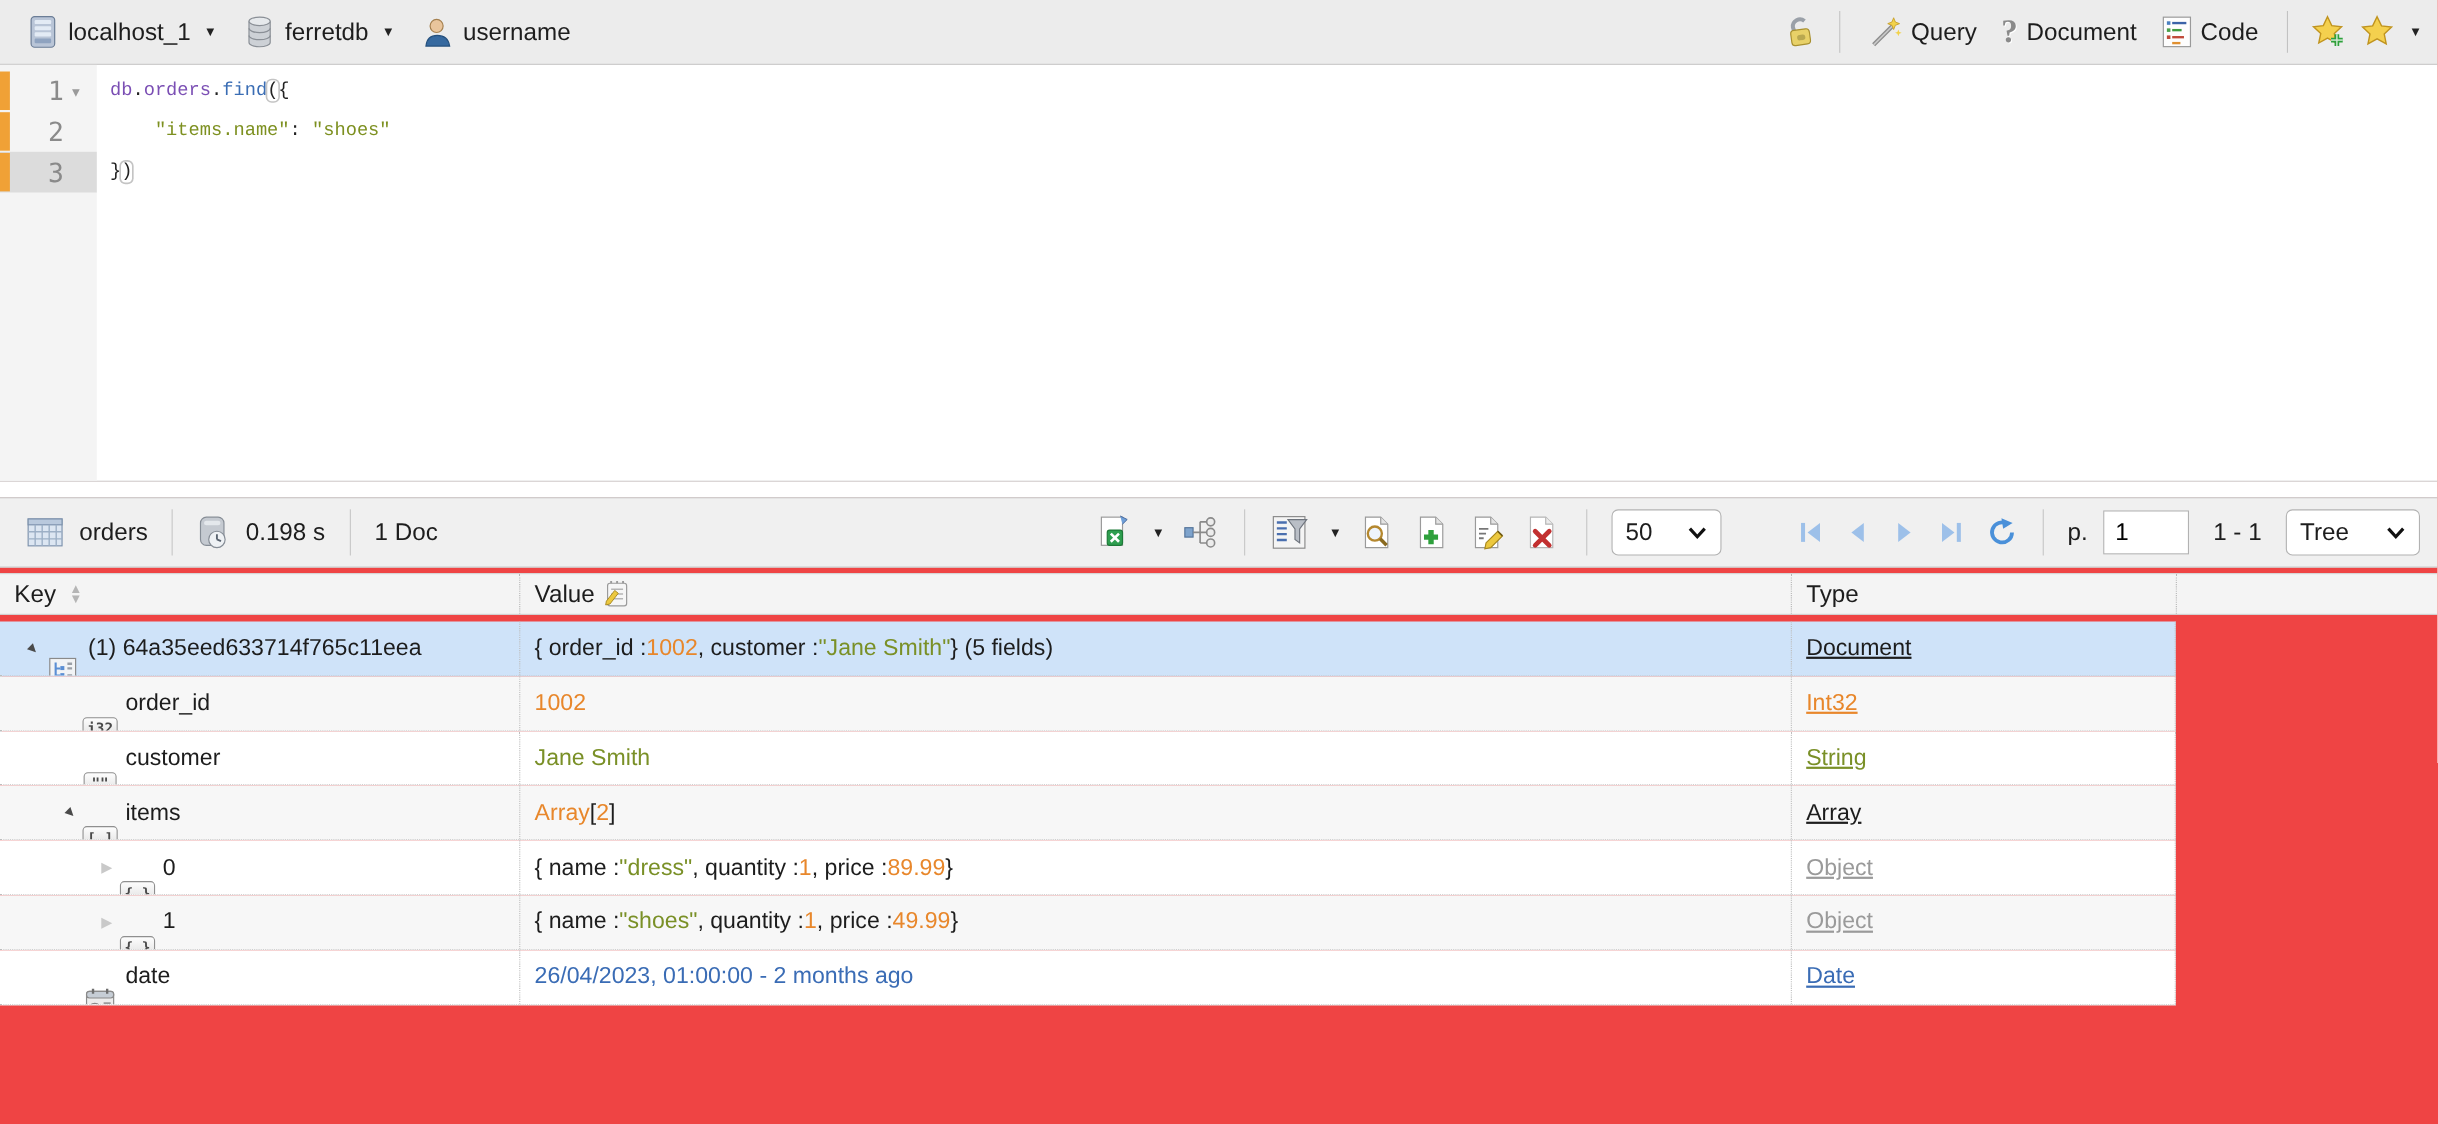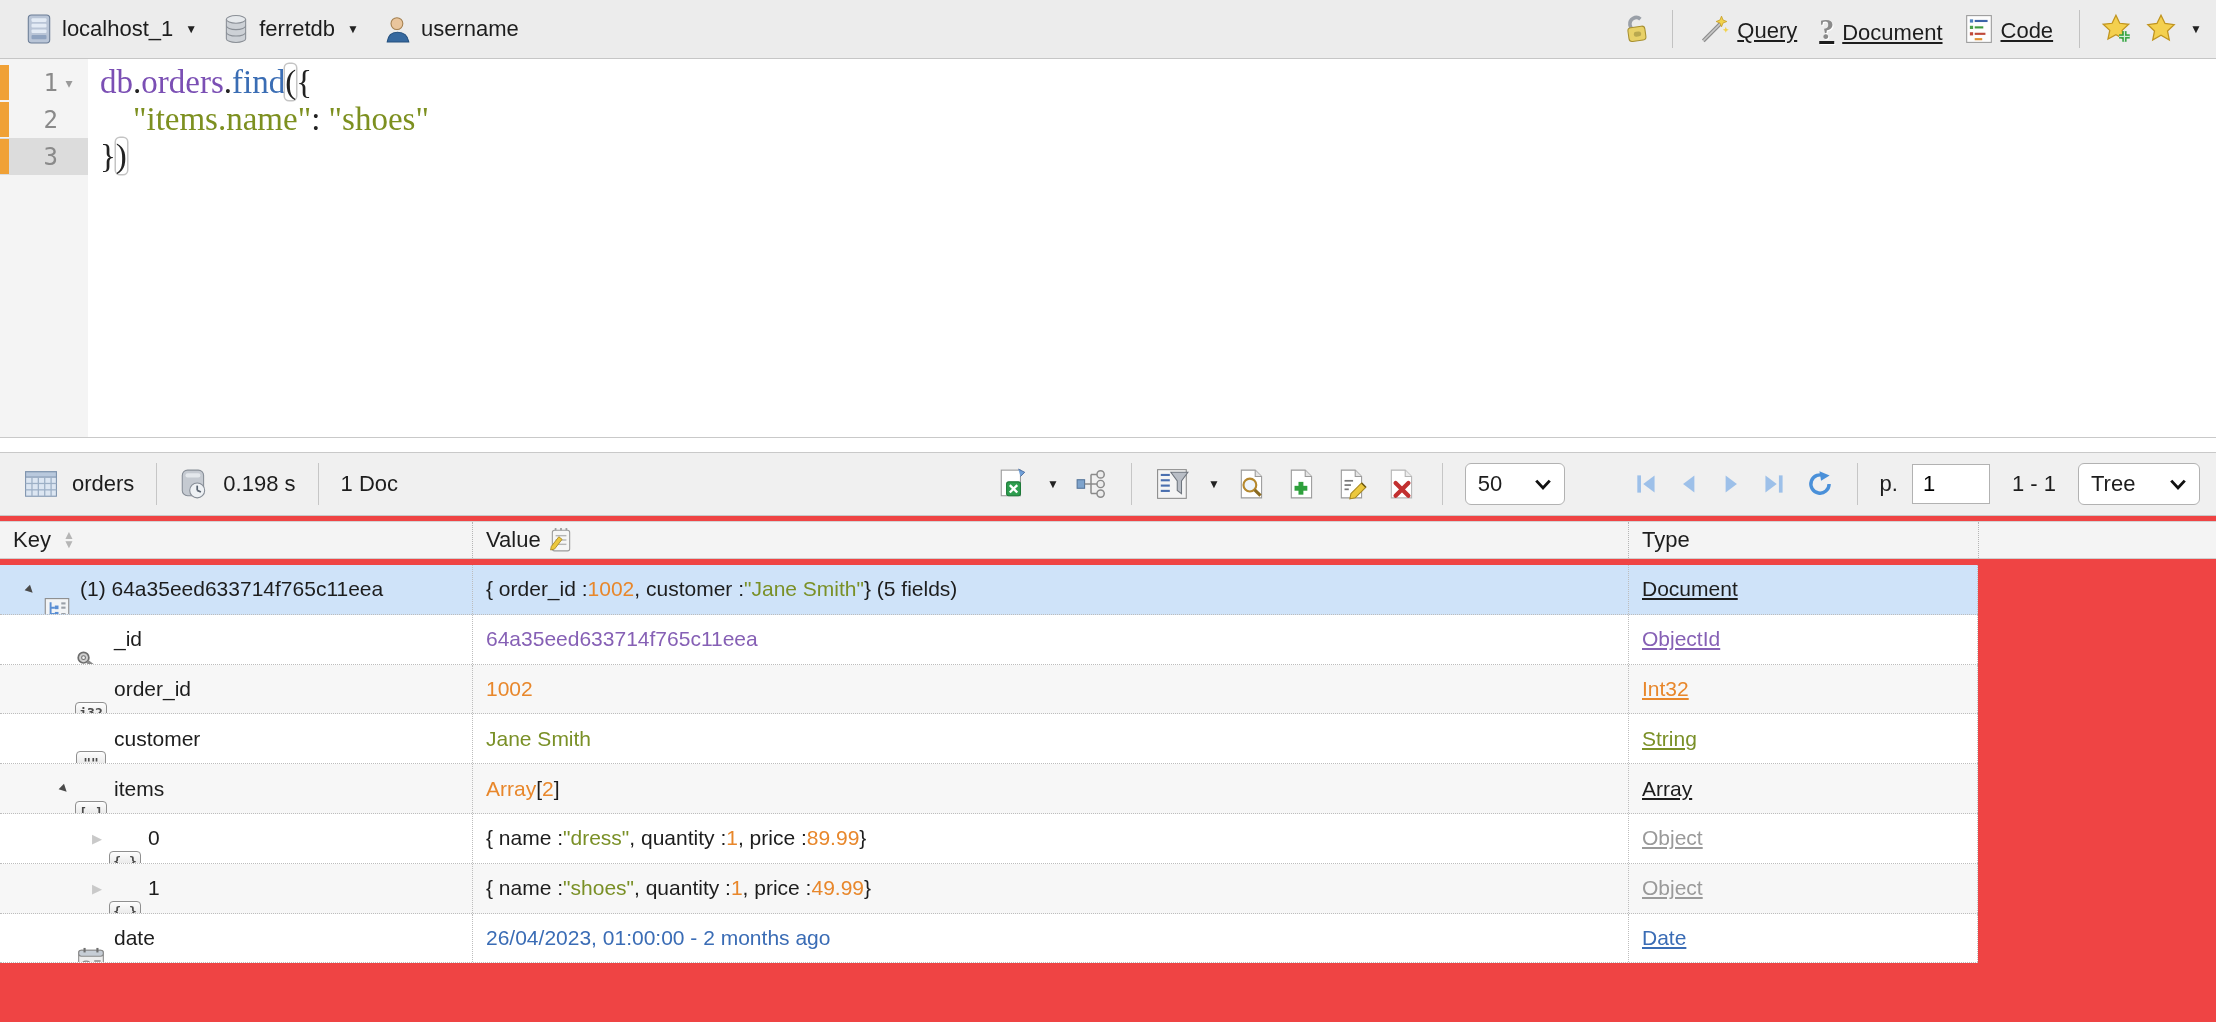--- a/index.html
+++ b/index.html
@@ -13,38 +13,38 @@
     position:absolute; top:0; left:0; width:2216px; height:59px;
     background:#ececec; border-bottom:1px solid #c6c6c6;
     display:flex; align-items:center; font-size:22px;
   }
   .tb-left { display:flex; align-items:center; padding-left:26px; gap:10px; }
   .tb-right { margin-left:auto; display:flex; align-items:center; padding-right:14px; gap:10px; }
   .tb-item { display:flex; align-items:center; gap:10px; cursor:pointer; }
   .icon { display:inline-flex; align-items:center; justify-content:center; }
   .dd { font-size:12px; color:#222; margin-left:2px; }
   .tb-sep { width:1px; height:38px; background:#c2c2c2; margin:0 10px; }
-  .tb-btn { display:flex; align-items:flex-end; gap:8px; background:none; border:none;
-    font:inherit; color:#1d1d1d; cursor:pointer; padding:0 6px;text-decoration:underline; }
+  .tb-btn { display:flex; align-items:center; gap:8px; background:none; border:none;
+    font:inherit; color:#1d1d1d; cursor:pointer; padding:0 6px; }
   .q-glyph { font-size:30px; font-weight:bold; color:#8a8a8a;
     font-family:"Liberation Serif", serif; text-shadow:1px 1px 0 #fff; }
   
   .editor { position:absolute; top:59px; left:0; width:2216px; height:379px;
     background:#fff; border-bottom:1px solid #c9c9c9; }
   .gutter-bg { position:absolute; top:0; left:0; bottom:0; width:88px; background:#f4f4f4; }
   #code-lines { position:absolute; top:5px; left:0; right:0; }
   .code-line { display:flex; height:37px; align-items:center; }
   .gutter-cell { position:relative; width:88px; height:37px; flex:0 0 88px;
     display:flex; align-items:center; }
   .code-line.active .gutter-cell { background:#dcdcdc; }
   .chg-marker { position:absolute; left:0; top:1px; bottom:1px; width:9px; background:#f0a136; }
   .lnum { display:inline-block; width:58px; text-align:right; color:#8a8a8a;
     font-size:24px; font-family:"DejaVu Sans Mono", monospace; }
   .fold { width:22px; text-align:center; color:#9a9a9a; font-size:14px; }
-  .code-text { white-space:pre; font-family:Liberation Serif, serif; font-size:33px;
+  .code-text { white-space:pre; font-family:Liberation Mono, monospace; font-size:17px;
     padding-left:12px; color:#222; }
   .tk-purple { color:#7b4fb4; } .tk-blue { color:#3a6db4; } .tk-olive { color:#7d9020; }
   .tk-plain { color:#222; }
   .mbox { box-shadow:0 0 0 1.5px #c4c4c4; border-radius:4px; }
   
   .splitter { position:absolute; top:438px; left:0; width:2216px; height:14px; background:#fff; }
   .toolbar { position:absolute; top:452px; left:0; width:2216px; height:64px;
     background:#f0f0f0; border-top:1px solid #c9c9c9; border-bottom:1px solid #c9c9c9;
     font-size:22px; }
   .tbar-left { position:absolute; left:24px; top:0; height:62px; display:flex; align-items:center; gap:14px; }
@@ -464,39 +464,20 @@
         </div>
         <div class="cell cell-value">
           <span class="c-plain">{ order_id : </span>
           <span class="c-orange">1002</span>
           <span class="c-plain">, customer : </span>
           <span class="c-green">"Jane Smith"</span>
           <span class="c-plain"> } (5 fields)</span>
         </div>
         <div class="cell cell-type c-plain">Document</div>
       </div>
-      <div class="grid-row">
-        <div class="cell cell-key" style="padding-left: 52px;">
-          <span class="exp"></span>
-          <span class="kicon">
-            <svg width="32" height="26" viewBox="0 0 30 24">
-              <circle cx="8" cy="7" r="5" fill="#d0d0d0" stroke="#6e6e6e" stroke-width="1.6"></circle>
-              <circle cx="8" cy="7" r="1.8" fill="#f4f4f4" stroke="#6e6e6e"></circle>
-              <line x1="11.5" y1="10.5" x2="25" y2="21" stroke="#8a8a8a" stroke-width="3.4"></line>
-              <line x1="21" y1="18" x2="19" y2="21.5" stroke="#8a8a8a" stroke-width="2.4"></line>
-              <line x1="25" y1="21" x2="23.5" y2="23.5" stroke="#8a8a8a" stroke-width="2.4"></line>
-            </svg>
-          </span>
-          <span class="ktext">_id</span>
-        </div>
-        <div class="cell cell-value">
-          <span class="c-purple">64a35eed633714f765c11eea</span>
-        </div>
-        <div class="cell cell-type c-purple">ObjectId</div>
-      </div>
       <div class="grid-row zebra">
         <div class="cell cell-key" style="padding-left: 52px;">
           <span class="exp"></span>
           <span class="kicon">
             <span class="badge">i32</span>
           </span>
           <span class="ktext">order_id</span>
         </div>
         <div class="cell cell-value">
           <span class="c-orange">1002</span>

